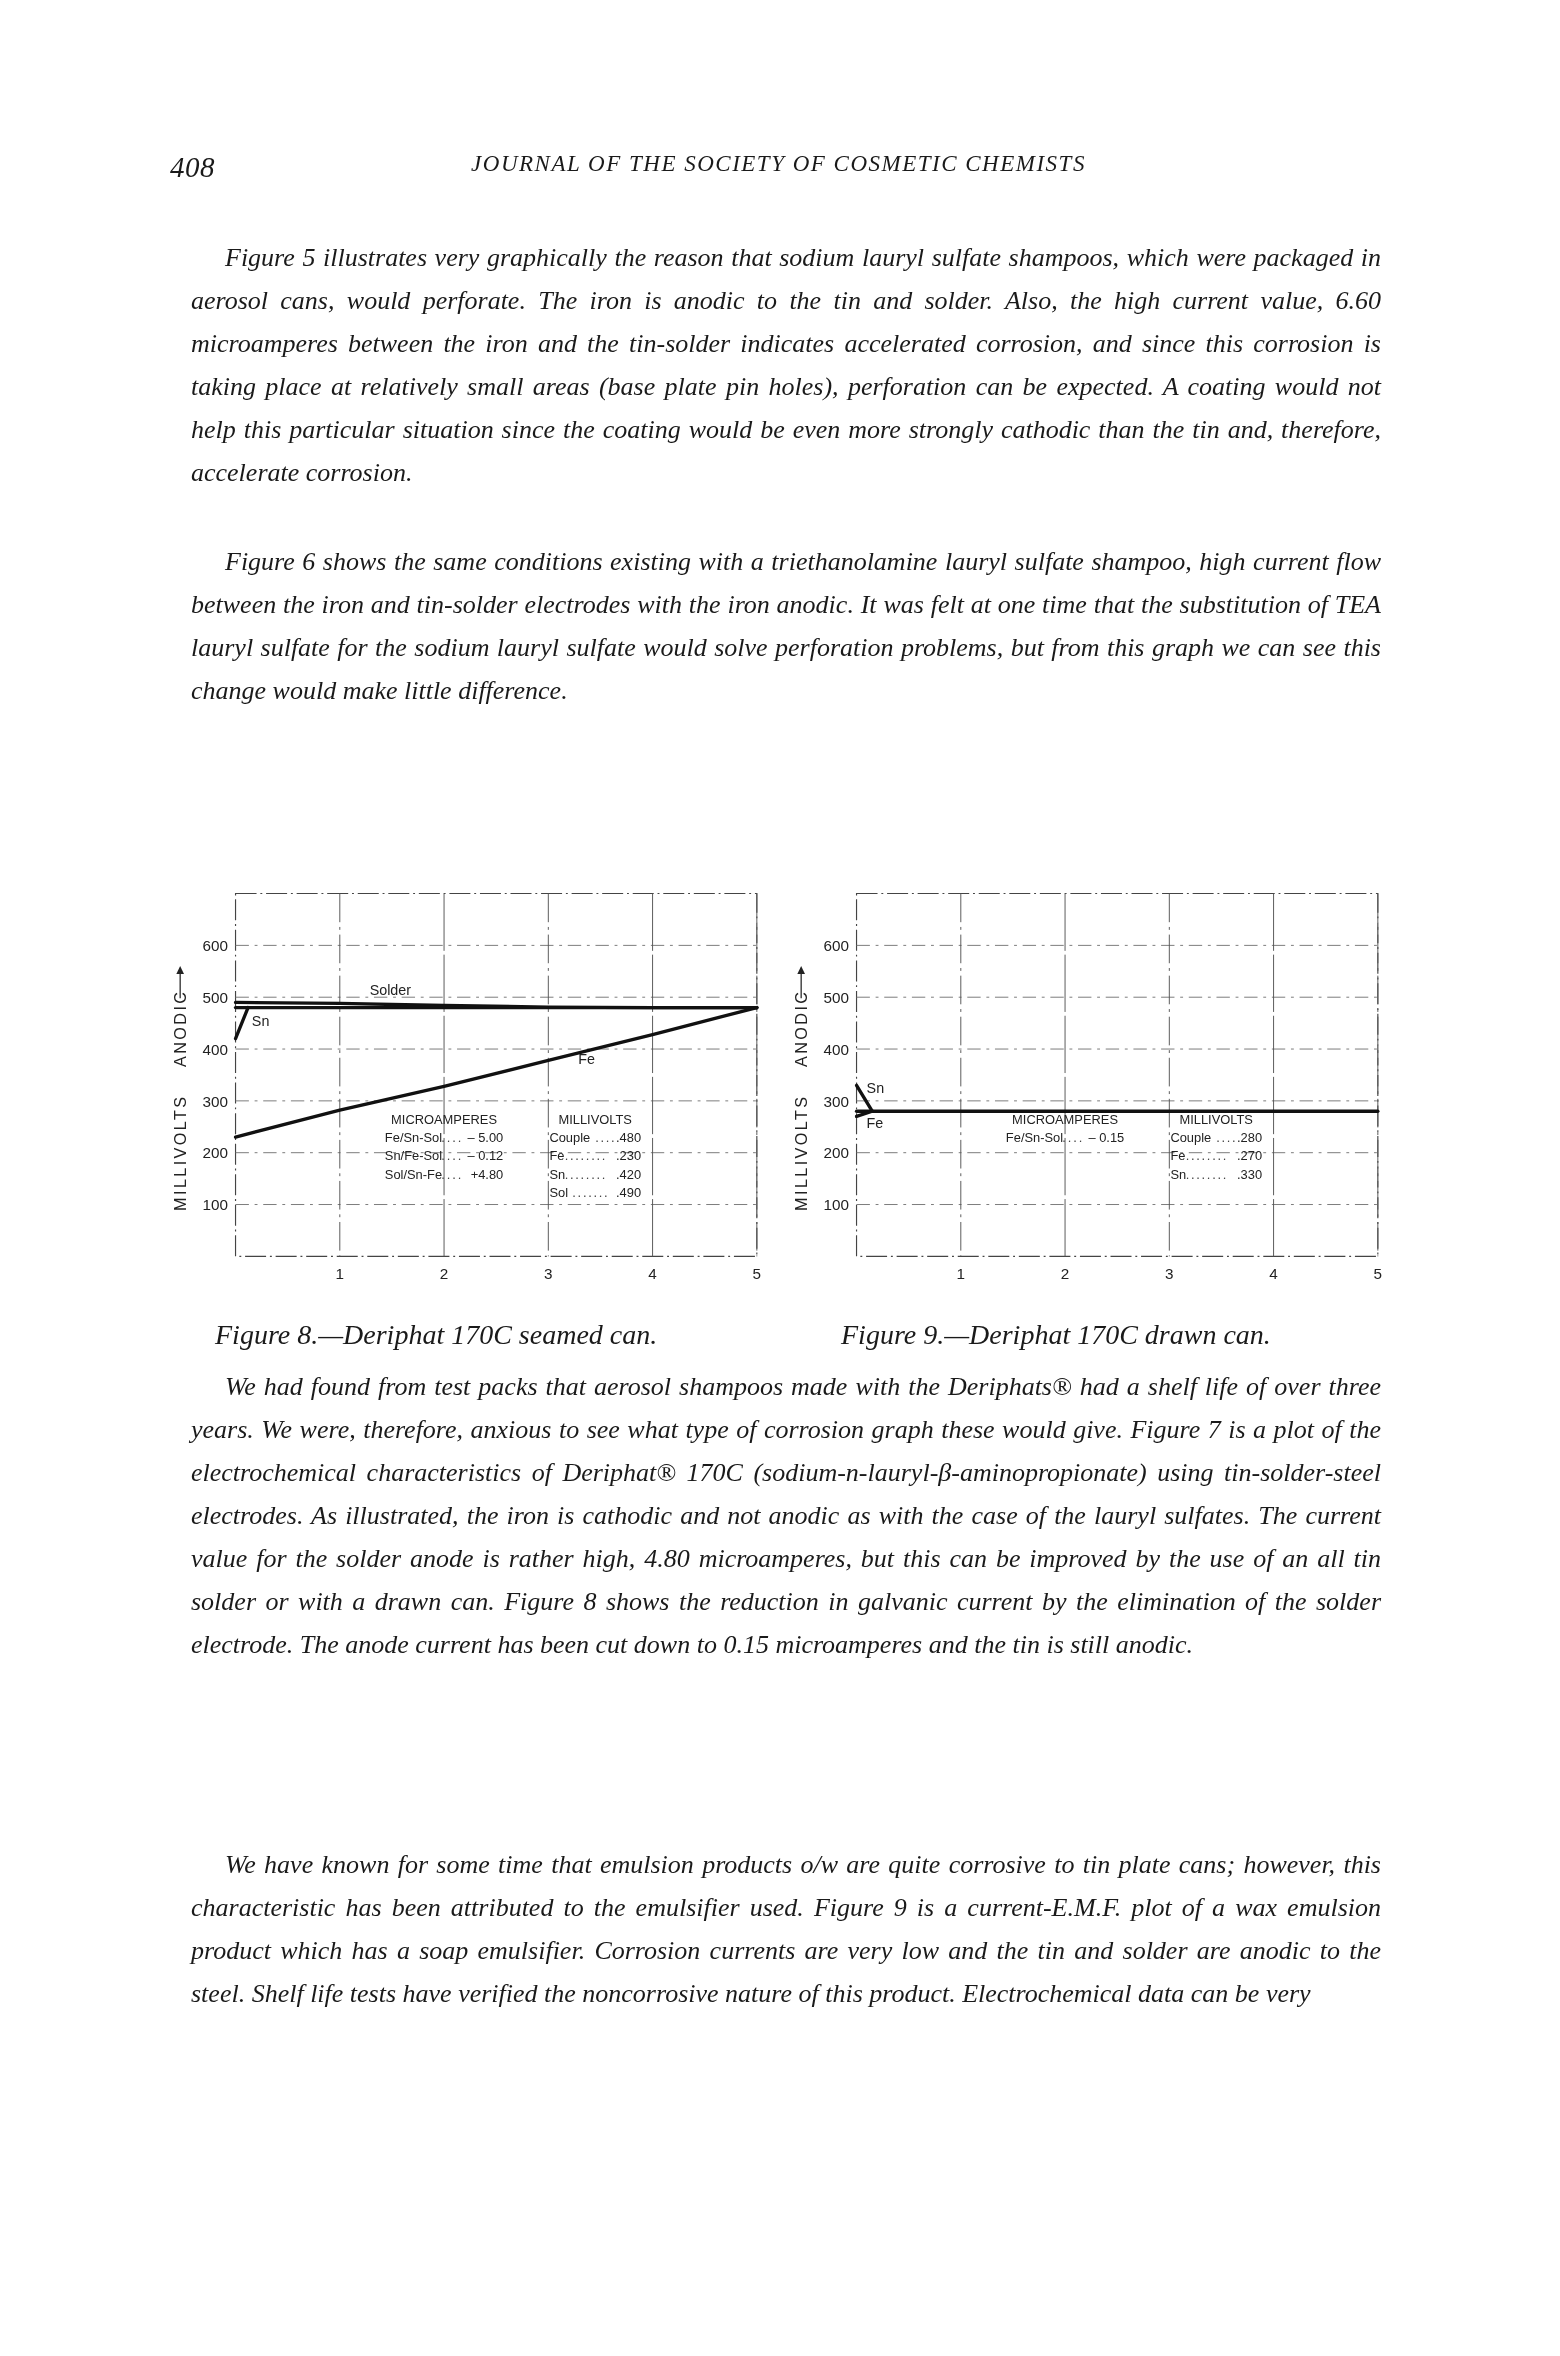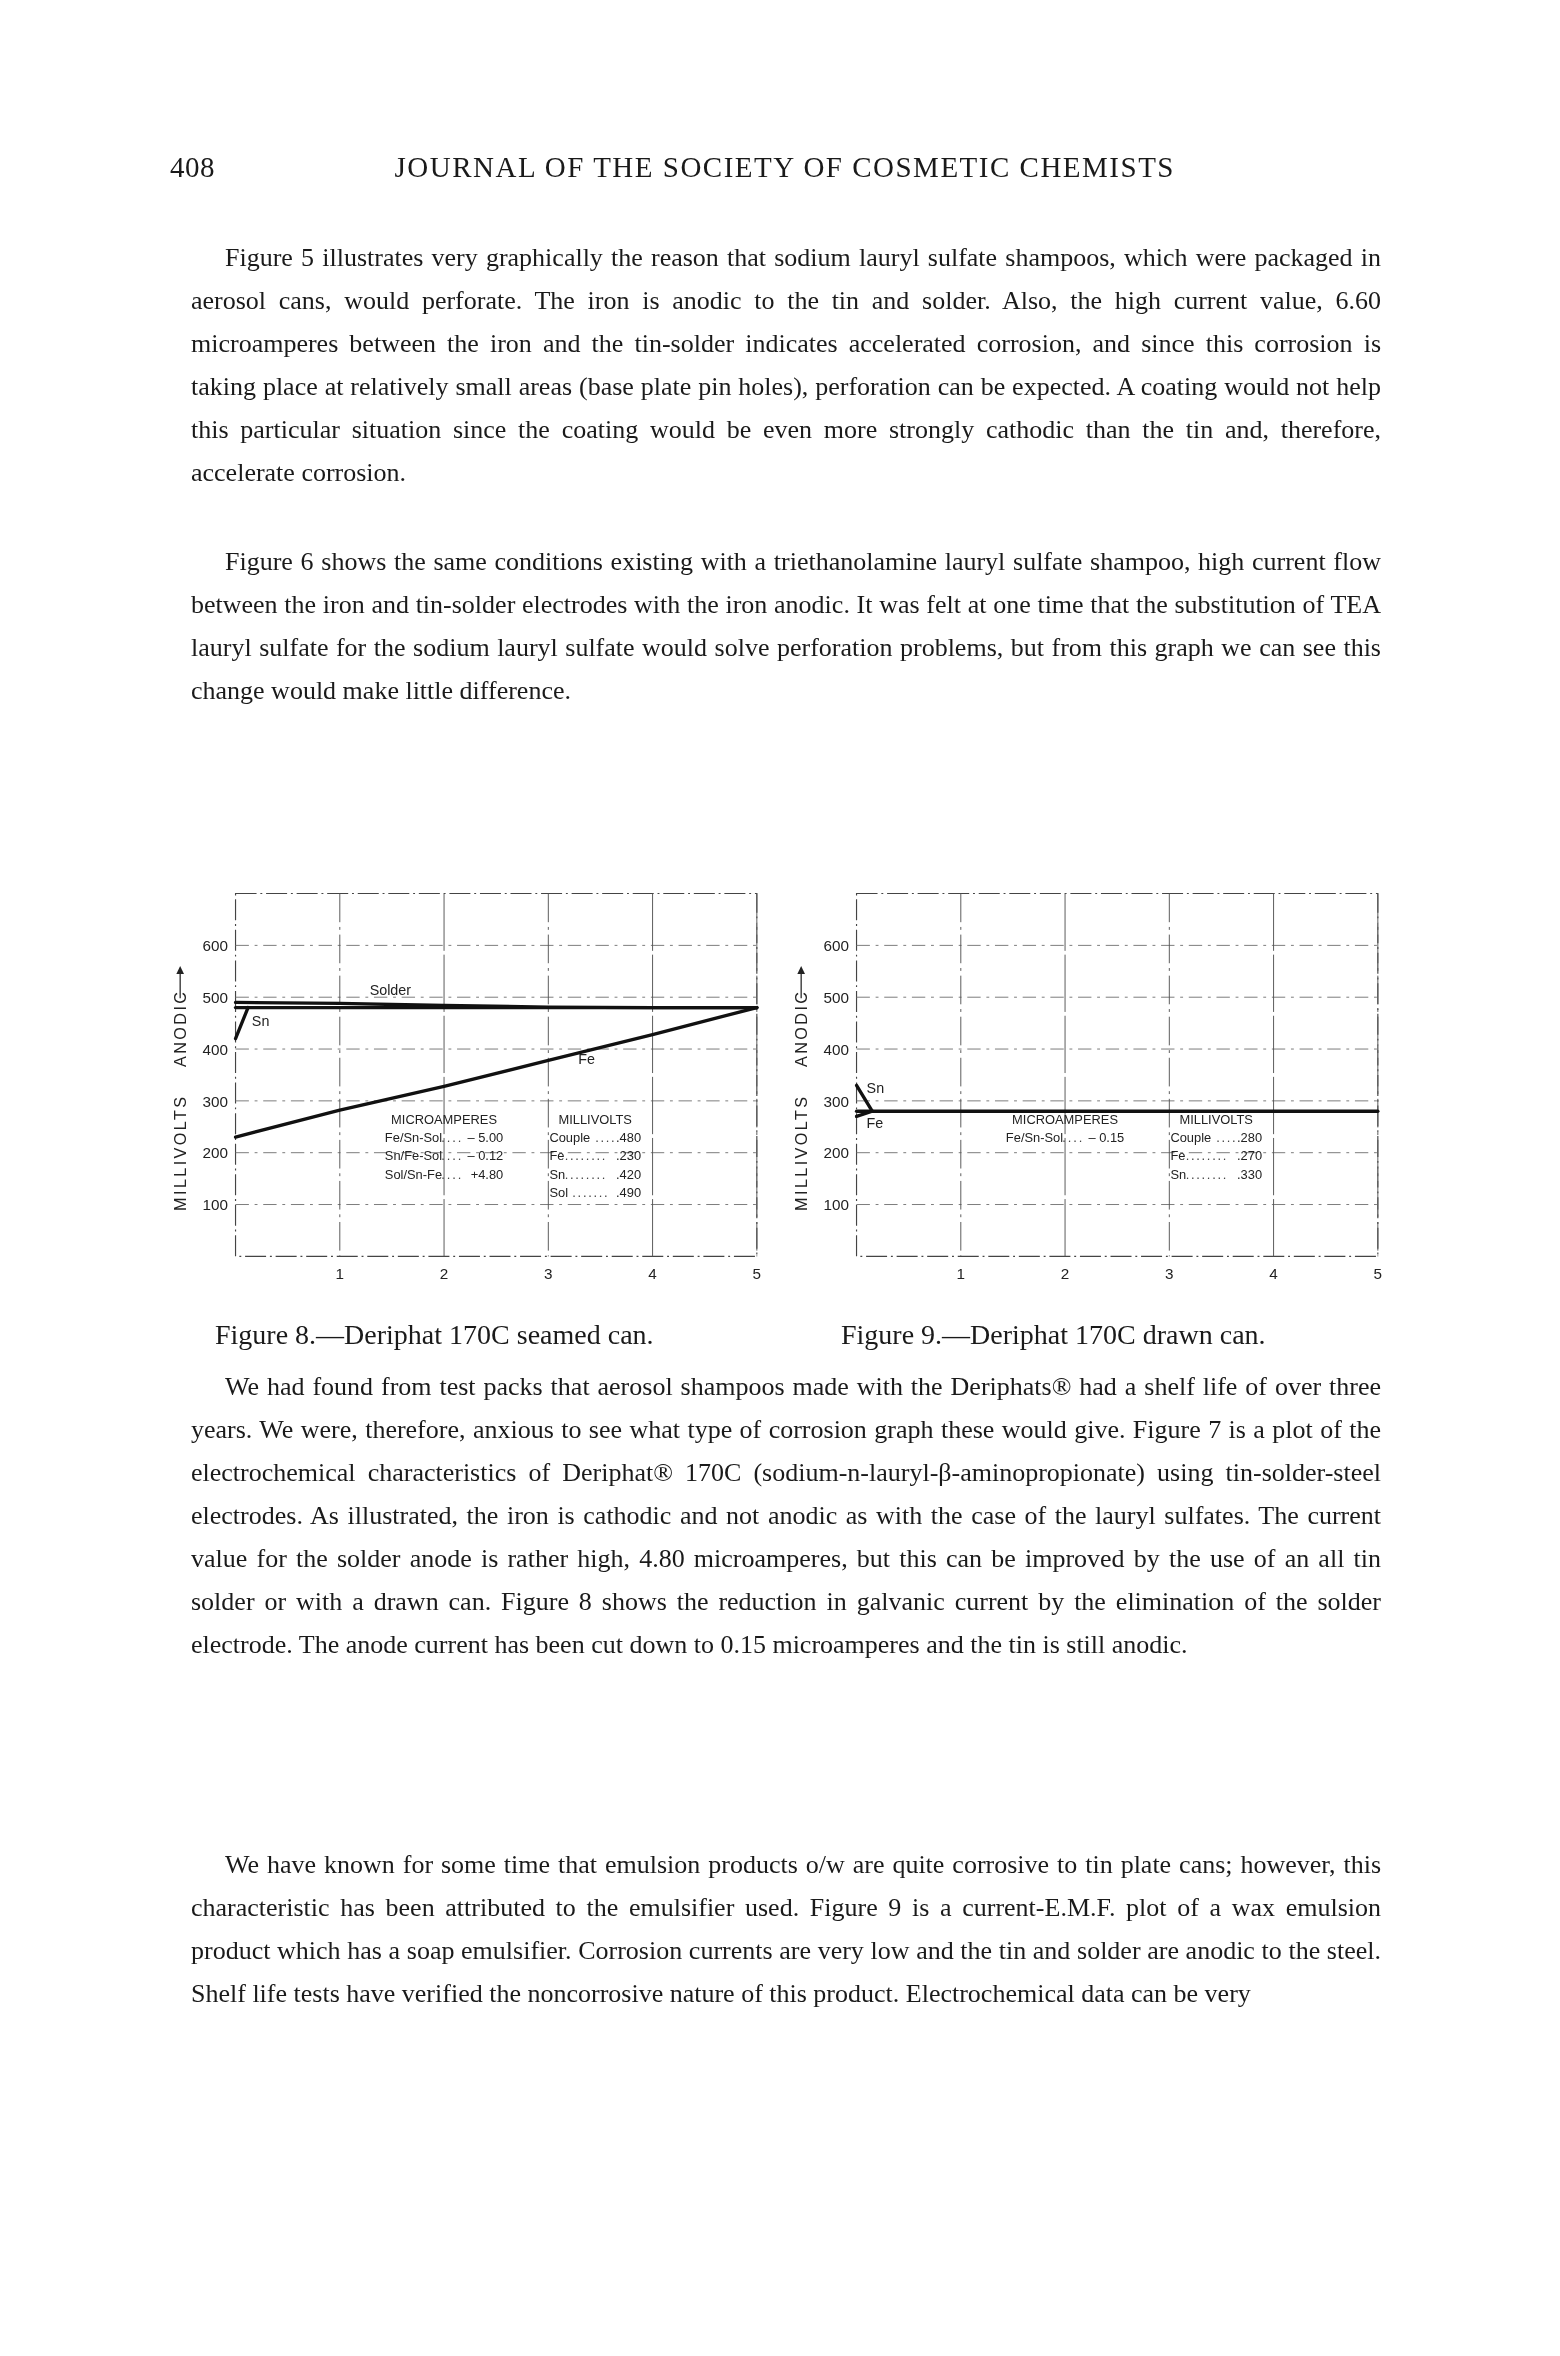--- a/index.html
+++ b/index.html
@@ -1,19 +1,19 @@
 <!DOCTYPE html>
 <html><head>
 <meta charset="utf-8">
 <style>
   html, body { margin: 0; padding: 0; background: #ffffff; }
   body { width: 1561px; height: 2356px; position: relative; overflow: hidden; color: #1a1a1a; }
-  .serif { font-family: "Liberation Serif", "DejaVu Serif", serif; }
+  .serif { font-family: "Liberation Serif", "DejaVu Serif", serif; font-style: italic; }
   #page-number { position: absolute; left: 170px; top: 151px; font-size: 29px; letter-spacing: 0.5px; }
-  #running-head { position: absolute; left: 382px; top: 151px; width: 793px; font-size: 29px; letter-spacing: 1.5px; text-align: right; }
+  #running-head { position: absolute; left: 382px; top: 151px; width: 793px; font-size: 23px; letter-spacing: 1.5px; text-align: center; }
   .para { position: absolute; left: 191px; width: 1190px; font-size: 26px; line-height: 43px; text-align: justify; text-indent: 34px; margin: 0; }
   #p1 { top: 236px; }
   #p2 { top: 540px; }
   #p3 { top: 1365px; }
   #p4 { top: 1843px; }
   .figure { position: absolute; }
   svg text { font-family: "Liberation Sans", "DejaVu Sans", sans-serif; }
   .caption { position: absolute; font-size: 28px; white-space: nowrap; }
   #fig7-caption { left: 215px; top: 1319px; }
   #fig8-caption { left: 841px; top: 1319px; }

